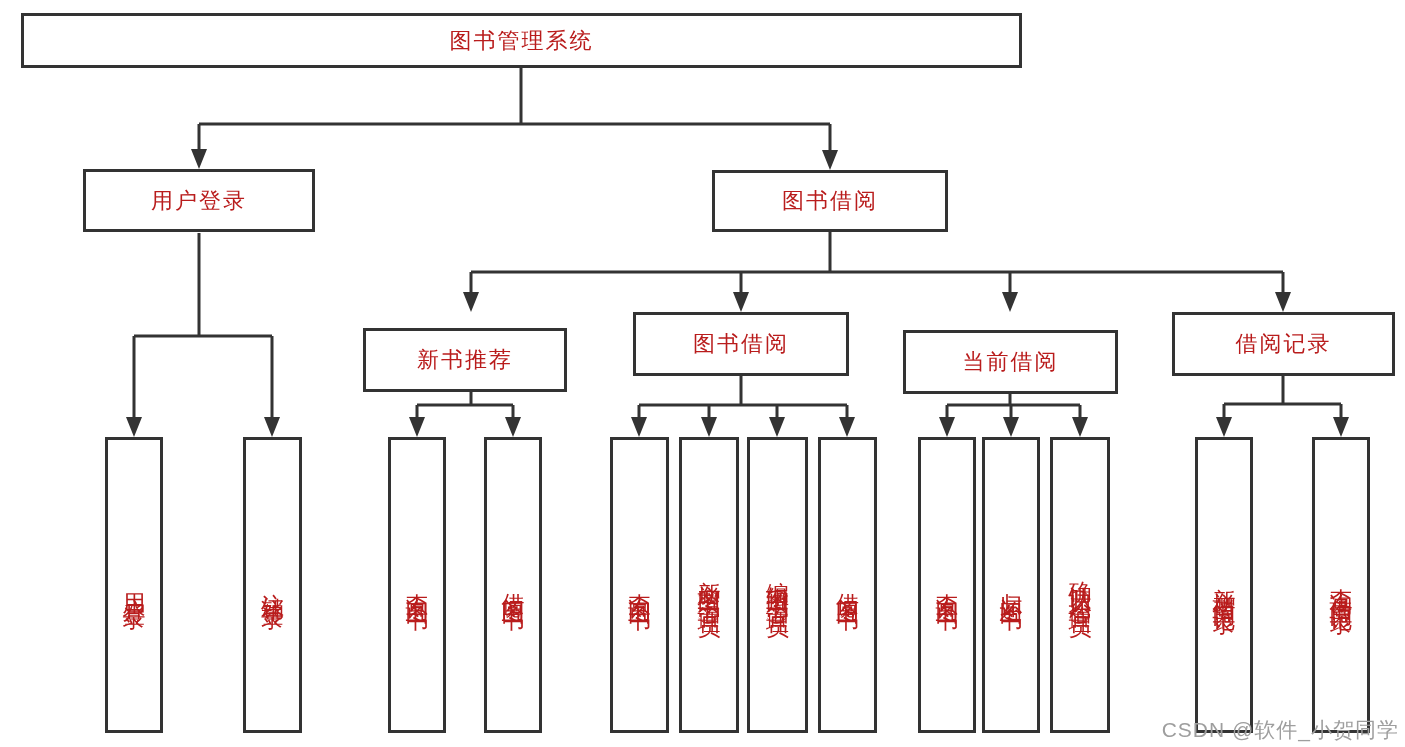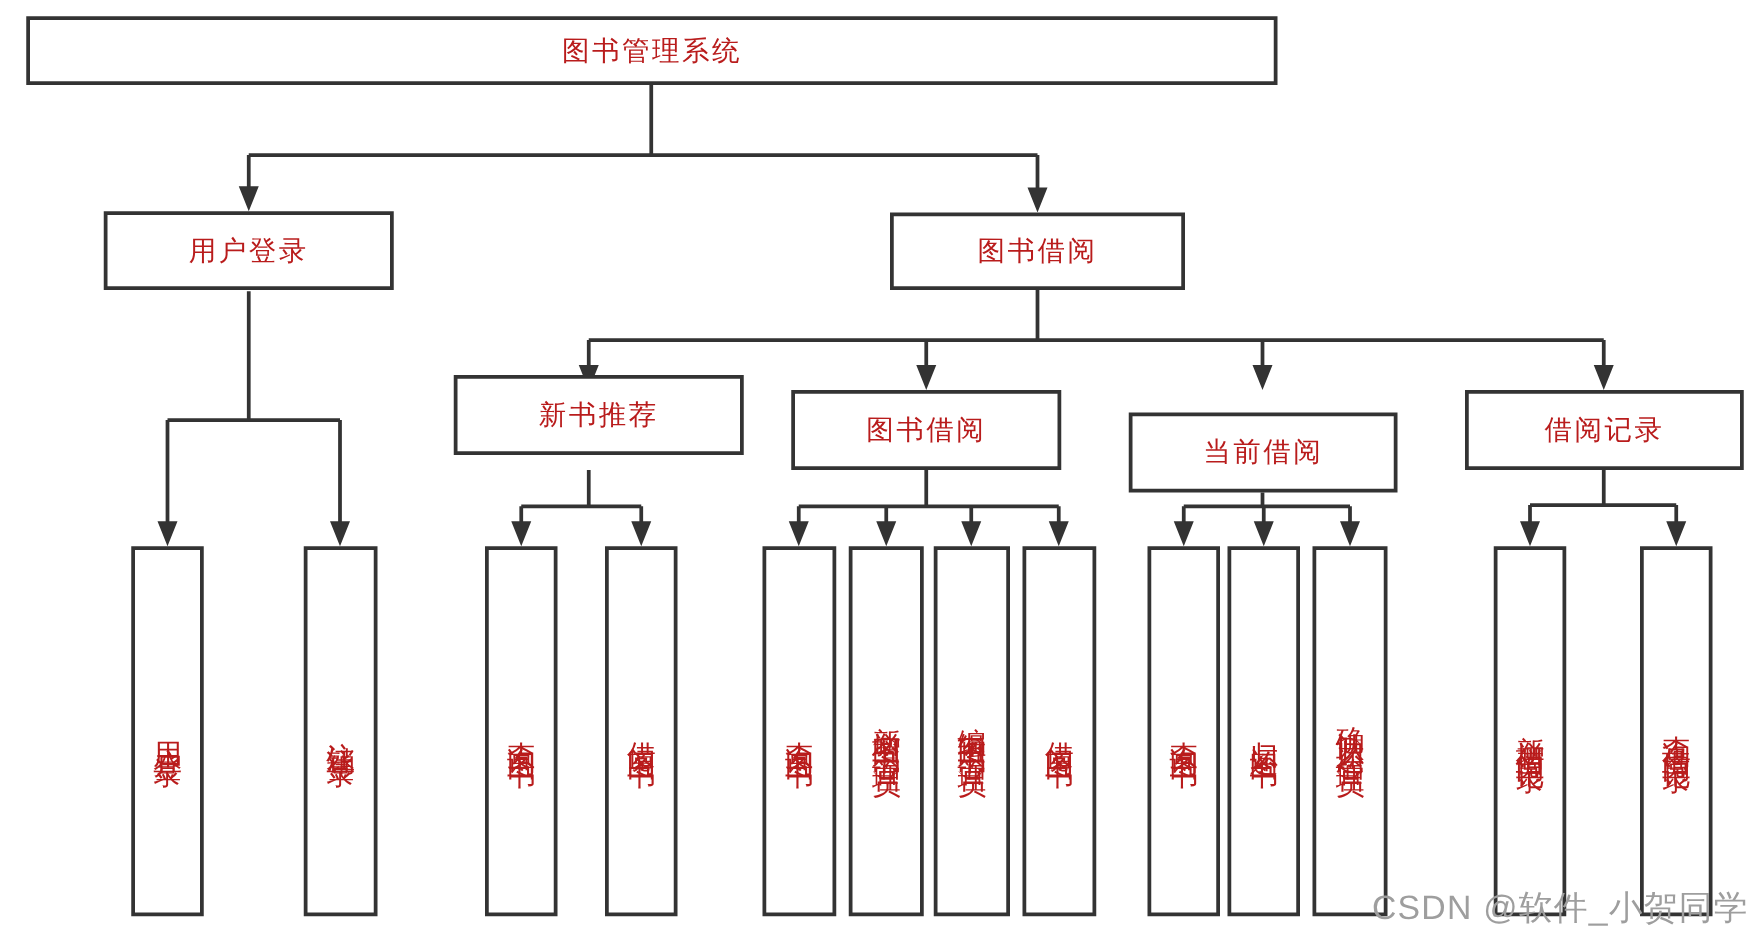--- a/index.html
+++ b/index.html
@@ -44,21 +44,21 @@
     left: 0;
     top: 0;
     width: 1405px;
     height: 747px;
     pointer-events: none;
   }
   #watermark {
     position: absolute;
     right: 6px;
     bottom: 3px;
-    font-size: 27px;
+    font-size: 21px;
     letter-spacing: 1px;
     color: #9e9e9e;
     white-space: nowrap;
   }
 </style>
 </head>
 <body>
 
 <div id="canvas">
 
@@ -80,21 +80,21 @@
              M939 417 L955 417 L947 437 Z  M1003 417 L1019 417 L1011 437 Z
              M1072 417 L1088 417 L1080 437 Z
              M1216 417 L1232 417 L1224 437 Z  M1333 417 L1349 417 L1341 437 Z"></path>
   </svg>
 
   <div class="node hbox" style="left:21px;top:13px;width:1001px;height:55px">图书管理系统</div>
 
   <div class="node hbox" style="left:83px;top:169px;width:232px;height:63px">用户登录</div>
   <div class="node hbox" style="left:712px;top:170px;width:236px;height:62px">图书借阅</div>
 
-  <div class="node hbox" style="left:363px;top:300px;width:232px;height:64px">新书推荐</div>
+  <div class="node hbox" style="left:363px;top:328px;width:204px;height:64px">新书推荐</div>
   <div class="node hbox" style="left:633px;top:312px;width:216px;height:64px">图书借阅</div>
   <div class="node hbox" style="left:903px;top:330px;width:215px;height:64px">当前借阅</div>
   <div class="node hbox" style="left:1172px;top:312px;width:223px;height:64px">借阅记录</div>
 
   <div class="node vbox" style="left:105px;top:437px;width:58px;height:296px">用户登录</div>
   <div class="node vbox" style="left:243px;top:437px;width:59px;height:296px">注销登录</div>
 
   <div class="node vbox" style="left:388px;top:437px;width:58px;height:296px">查询图书</div>
   <div class="node vbox" style="left:484px;top:437px;width:58px;height:296px">借阅图书</div>
 

